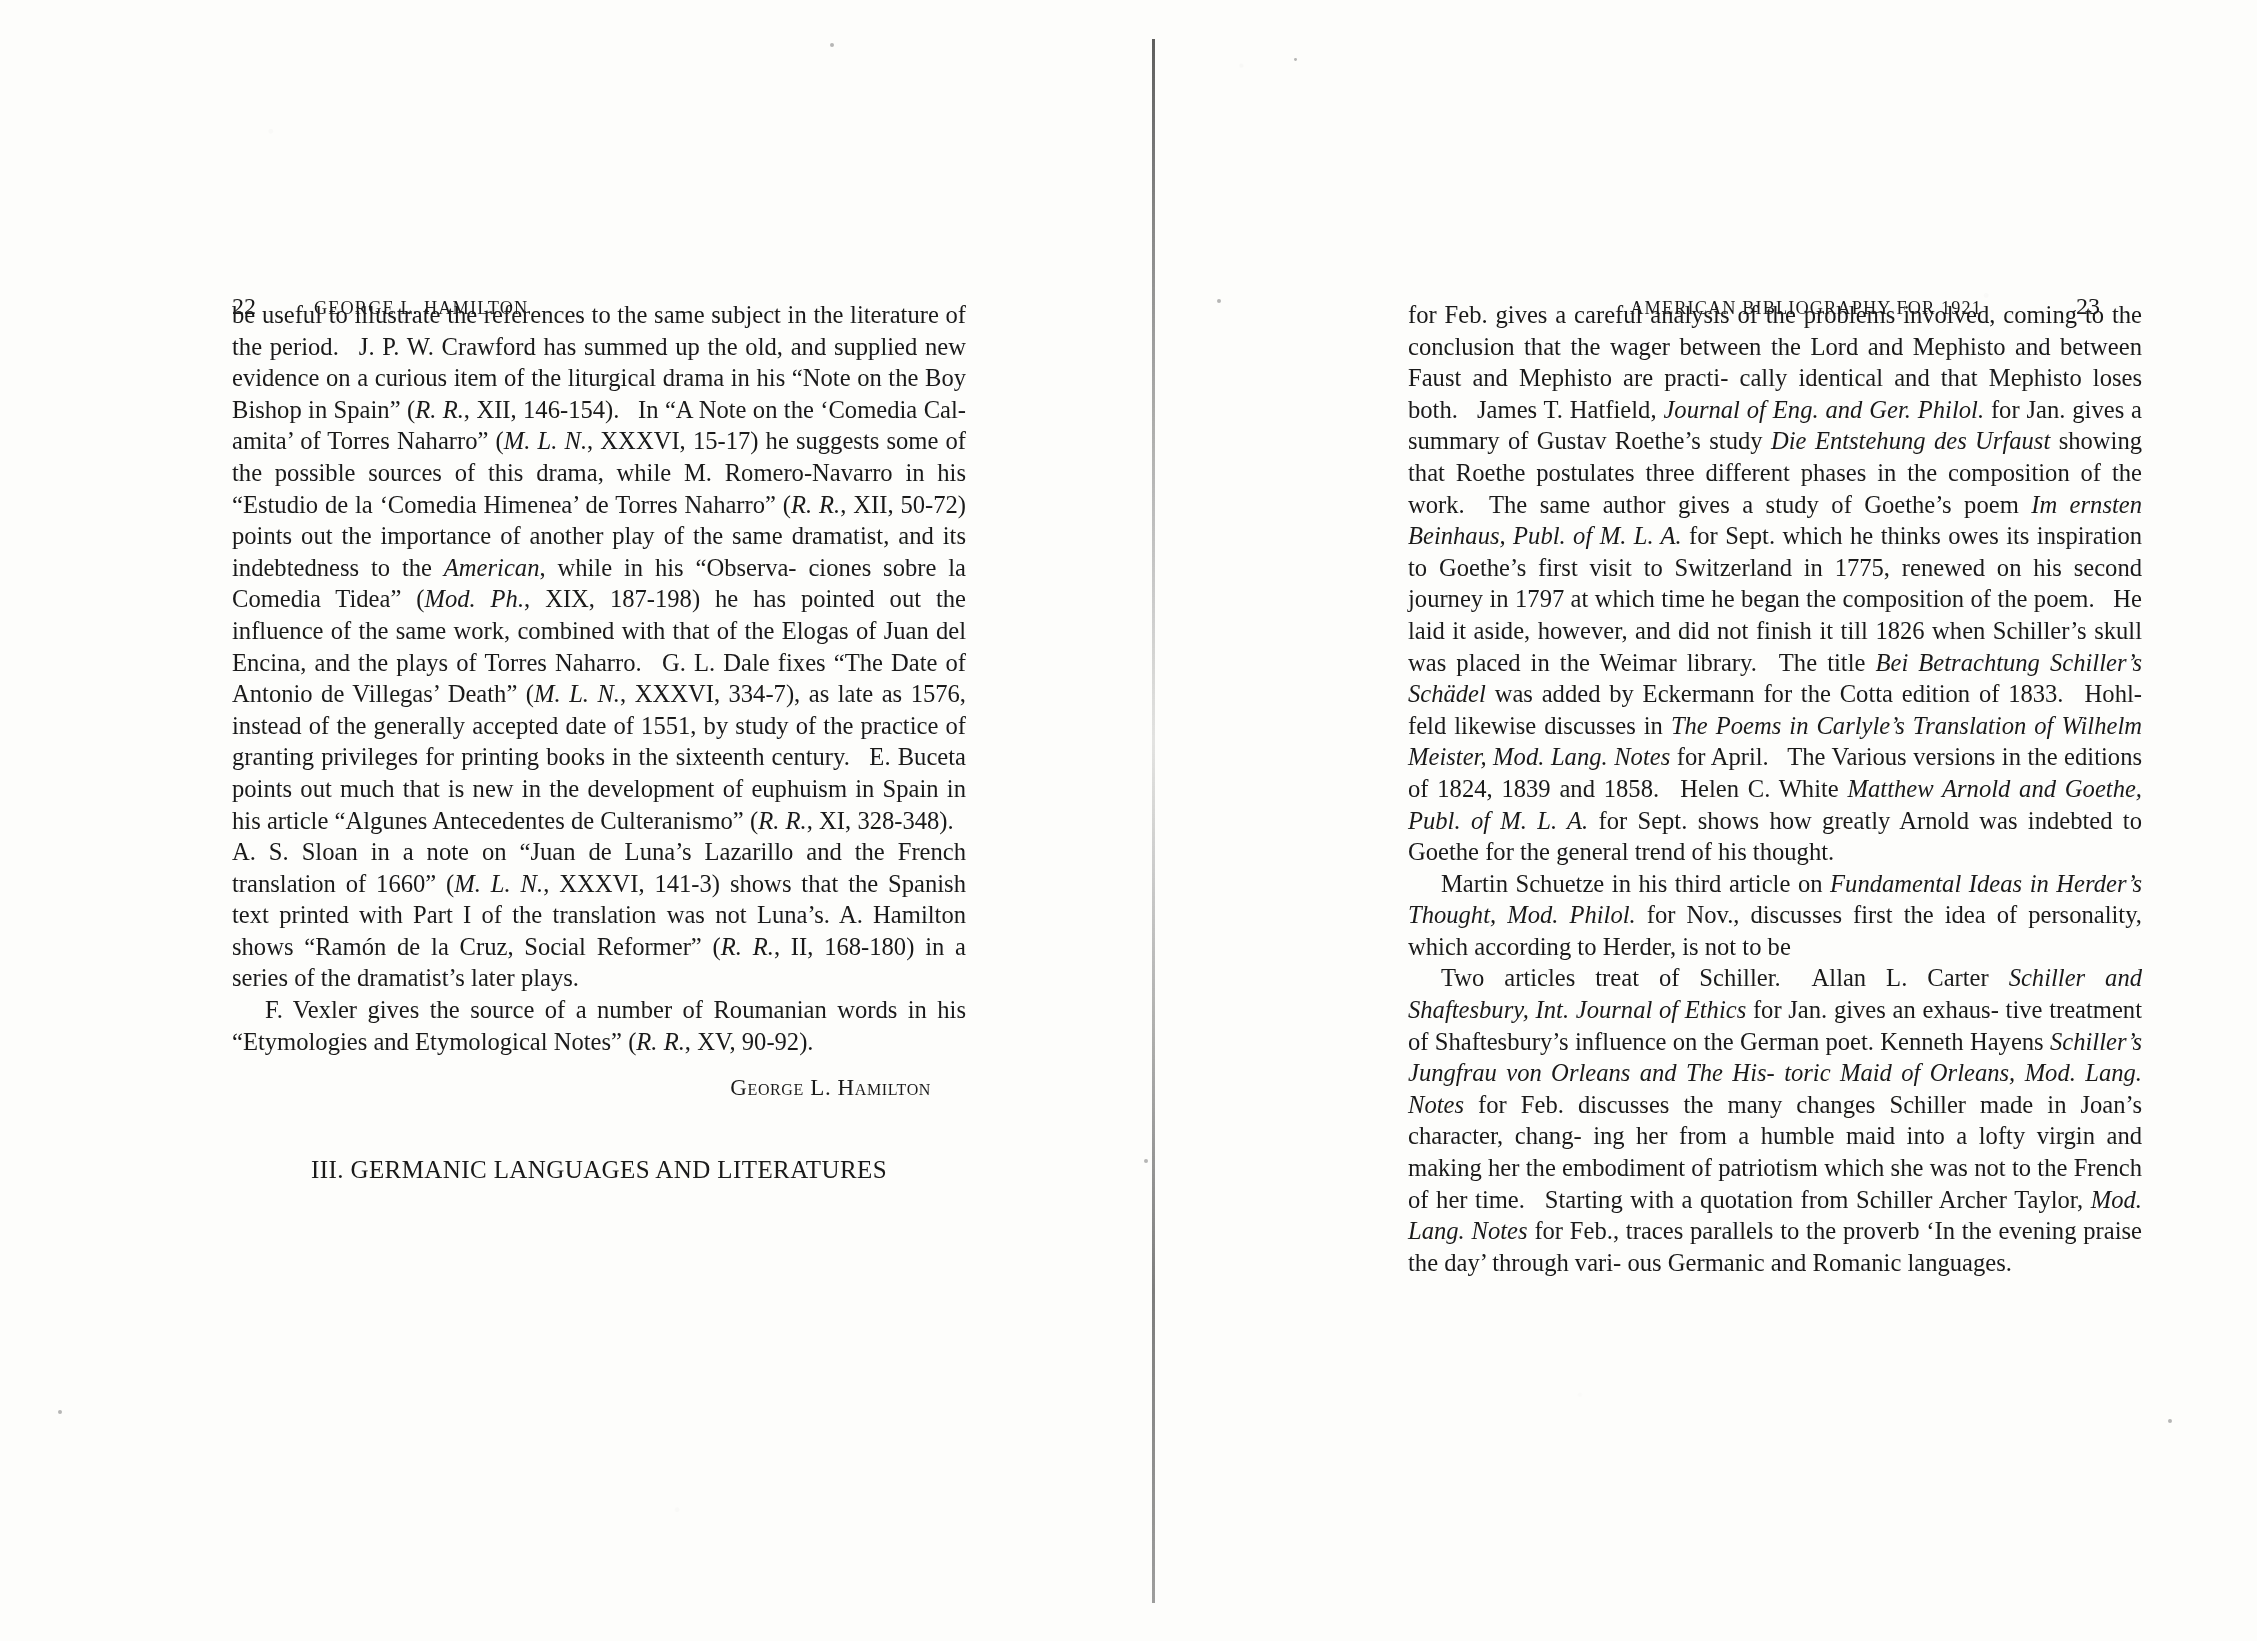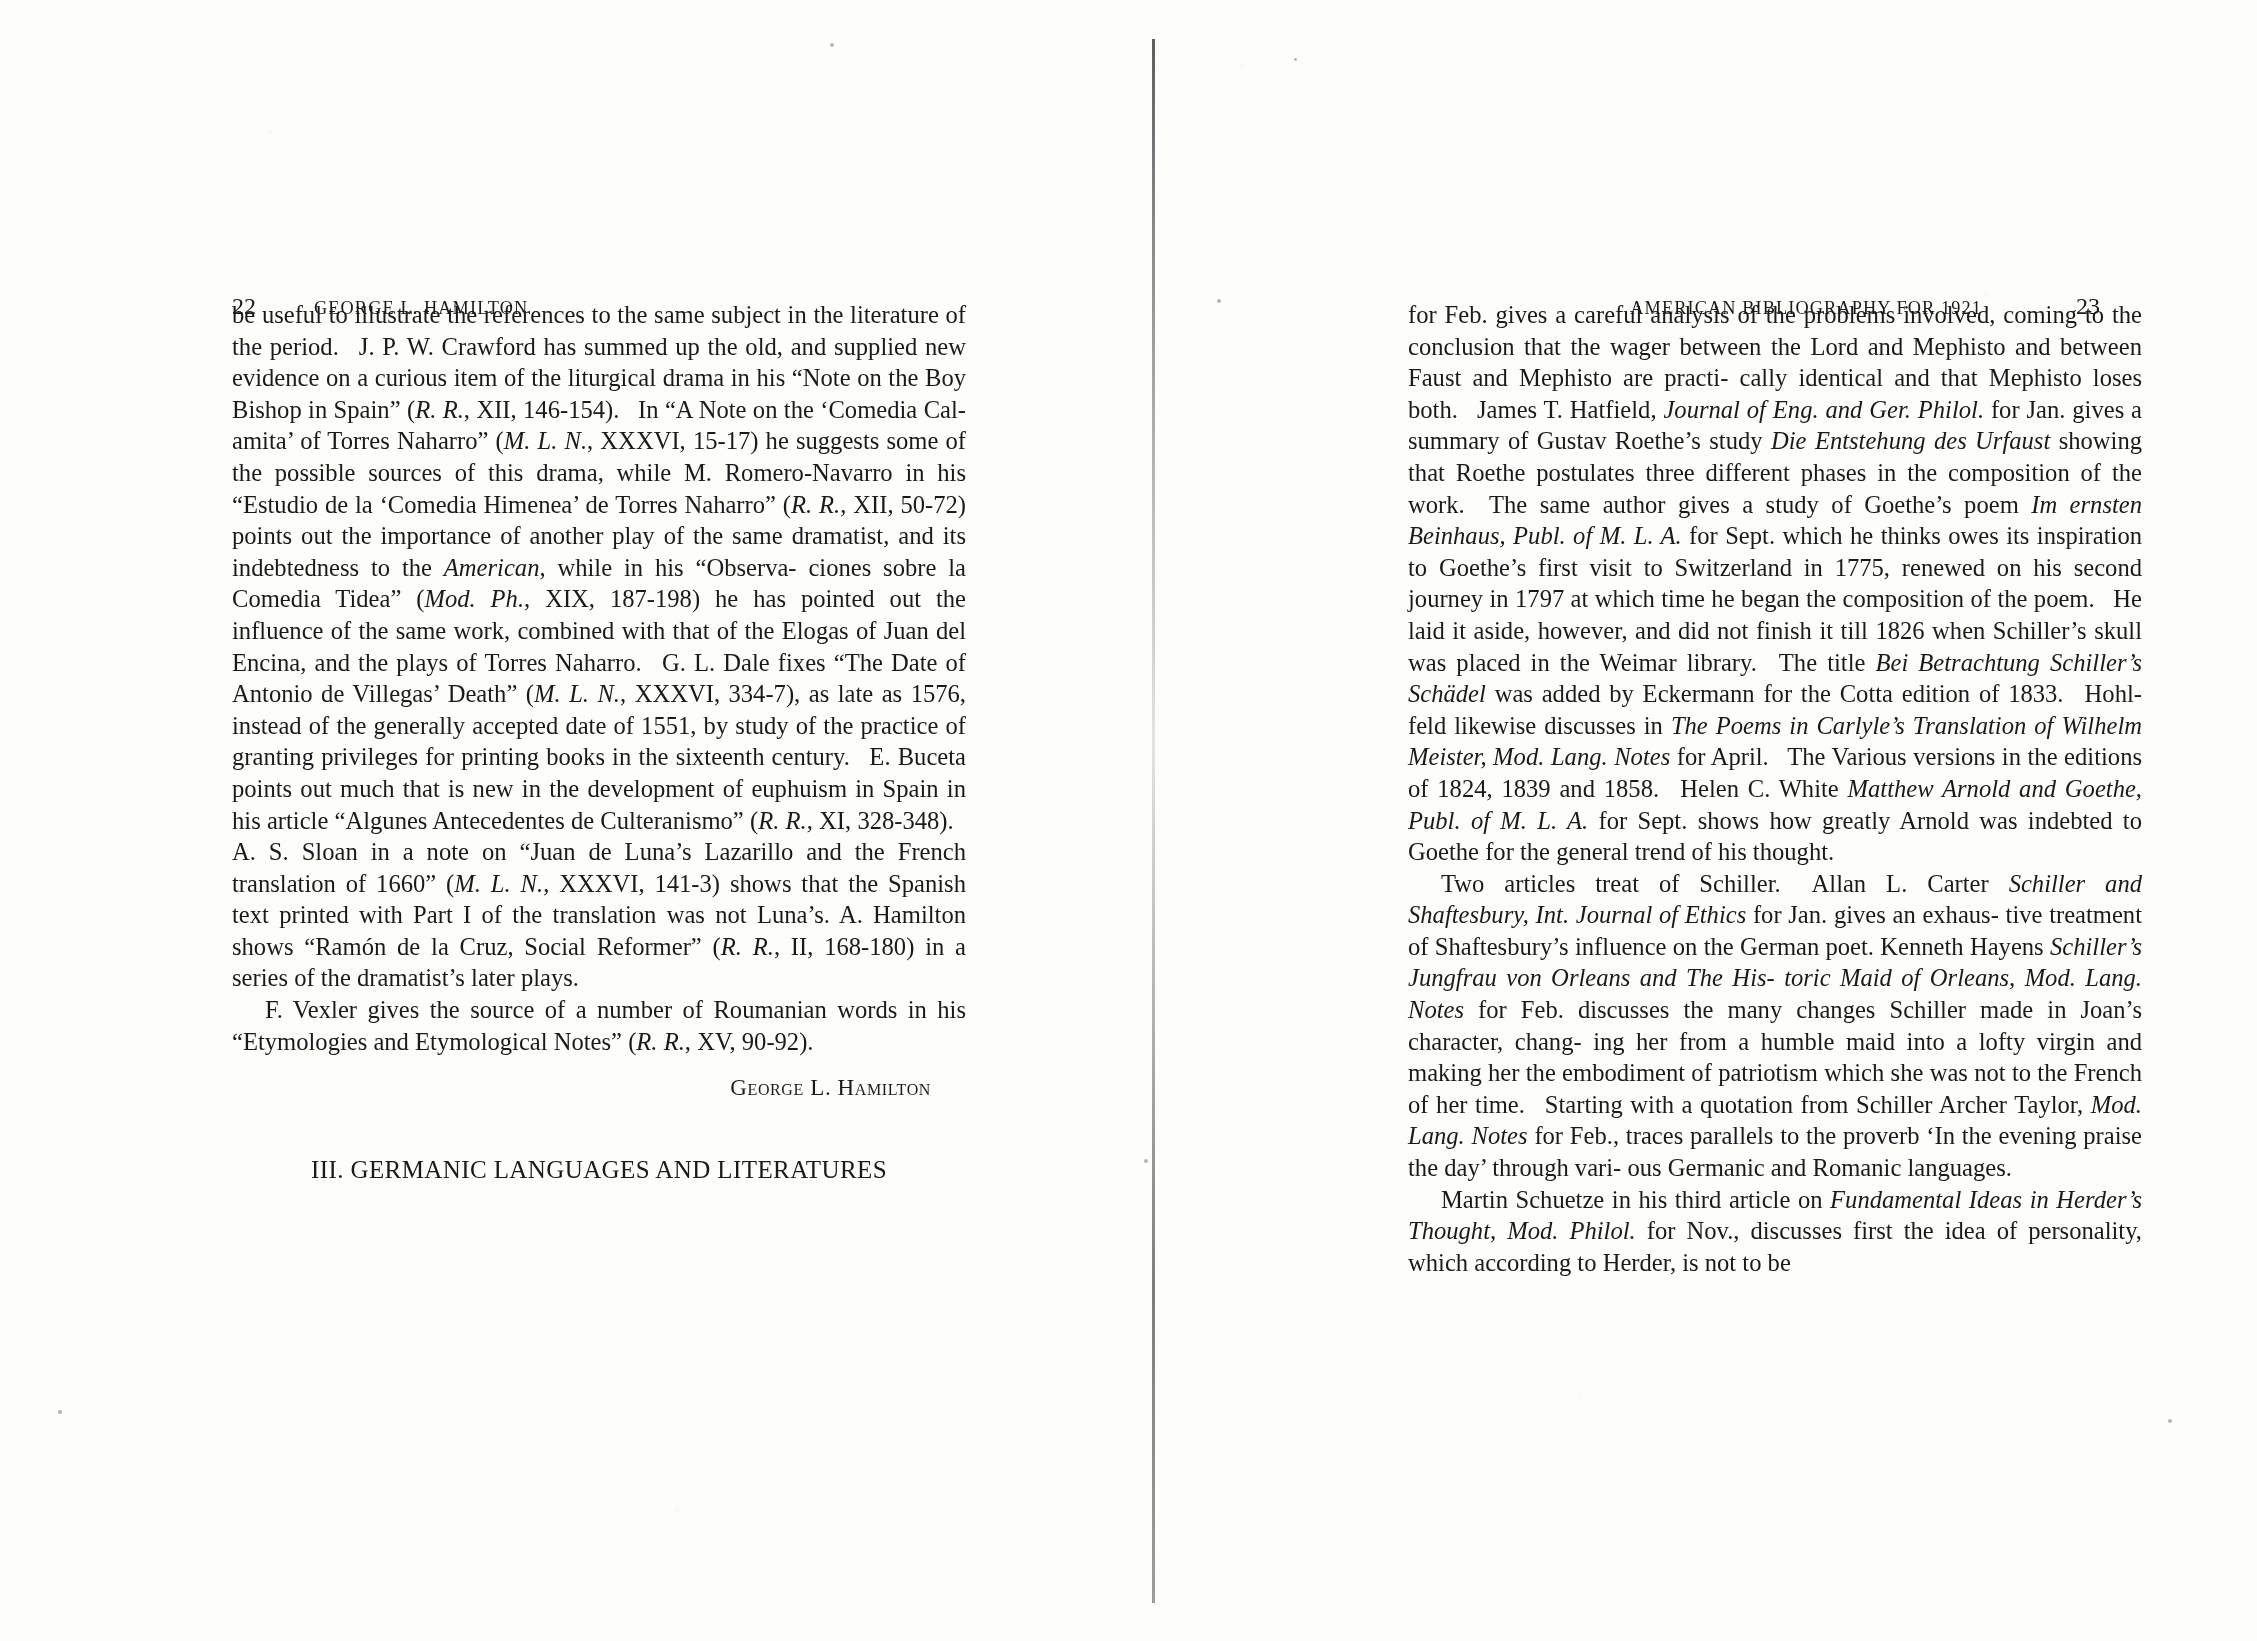--- a/index.html
+++ b/index.html
@@ -206,34 +206,34 @@
       library.  The title <i>Bei Betrachtung Schiller’s Schädel</i> was
       added by Eckermann for the Cotta edition of 1833.  Hohl-
       feld likewise discusses in <i>The Poems in Carlyle’s Translation
       of Wilhelm Meister, Mod. Lang. Notes</i> for April.  The
       Various versions in the editions of 1824, 1839 and 1858.  Helen
       C. White <i>Matthew Arnold and Goethe, Publ. of M. L. A.</i> for
       Sept. shows how greatly Arnold was indebted to Goethe for
       the general trend of his thought.
     </p>
     <p class="indent">
+      Martin Schuetze in his third article on <i>Fundamental Ideas
+      in Herder’s Thought, Mod. Philol.</i> for Nov., discusses first the
+      idea of personality, which according to Herder, is not to be
+    </p>
+    <p class="indent">
       Two articles treat of Schiller.  Allan L. Carter <i>Schiller and
       Shaftesbury, Int. Journal of Ethics</i> for Jan. gives an exhaus-
       tive treatment of Shaftesbury’s influence on the German poet.
       Kenneth Hayens <i>Schiller’s Jungfrau von Orleans and The His-
       toric Maid of Orleans, Mod. Lang. Notes</i> for Feb. discusses
       the many changes Schiller made in Joan’s character, chang-
       ing her from a humble maid into a lofty virgin and making
       her the embodiment of patriotism which she was not to the
       French of her time.  Starting with a quotation from Schiller
       Archer Taylor, <i>Mod. Lang. Notes</i> for Feb., traces parallels
       to the proverb ‘In the evening praise the day’ through vari-
       ous Germanic and Romanic languages.
     </p>
-    <p class="indent">
-      Martin Schuetze in his third article on <i>Fundamental Ideas
-      in Herder’s Thought, Mod. Philol.</i> for Nov., discusses first the
-      idea of personality, which according to Herder, is not to be
-    </p>
   </div>
 
 </div>
 
 
 </body></html>

